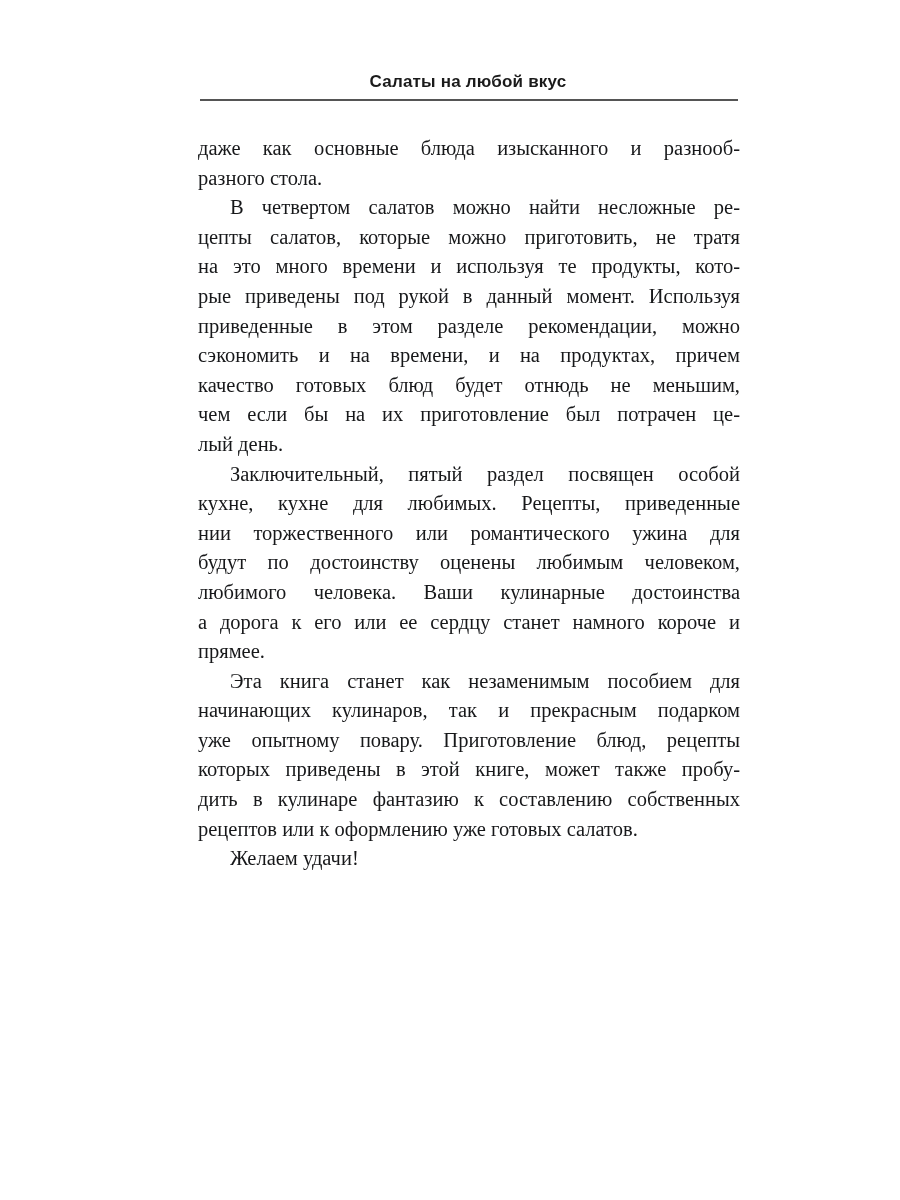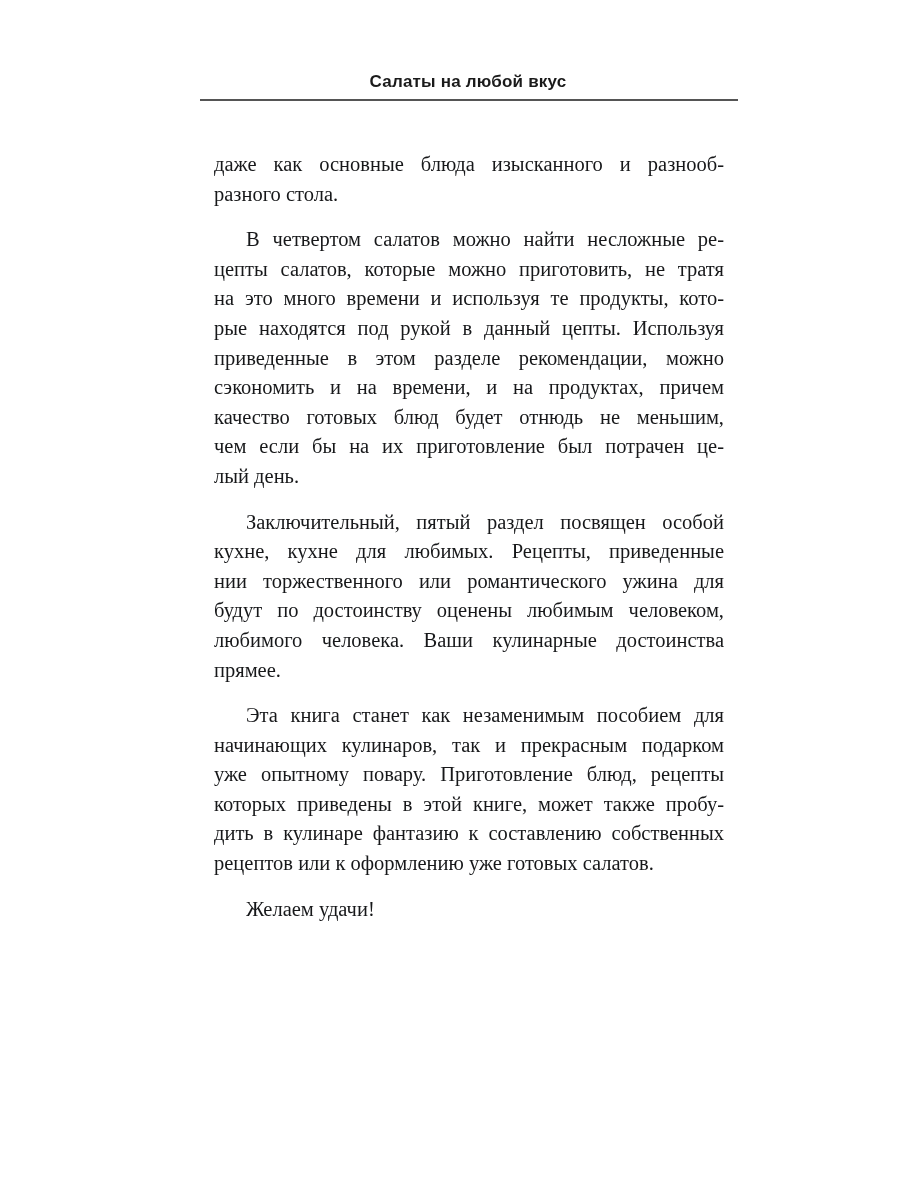--- a/index.html
+++ b/index.html
@@ -42,21 +42,21 @@
 
   
   .text-column {
     position: absolute;
     left: 198px;
     top: 134px;
     width: 542px;
   }
 
   .para {
-    margin: 16px;
+    margin: 0;
     color: #17181a;
     font-size: 20.5px;
     line-height: 29.6px;
     text-align: justify;
   }
 
   
   .ln {
     display: block;
     text-align: justify;
@@ -86,33 +86,34 @@
 
   <div class="text-column" style="color: rgb(23, 24, 26);">
       <p class="para">
         <span class="ln">даже как основные блюда изысканного и разнооб-</span>
         <span class="ln last">разного стола.</span>
       </p>
       <p class="para">
         <span class="ln indent">В четвертом салатов можно найти несложные ре-</span>
         <span class="ln">цепты салатов, которые можно приготовить, не тратя</span>
         <span class="ln">на это много времени и используя те продукты, кото-</span>
-        <span class="ln">рые находятся под рукой в данный цепты. Используя</span>
+        <span class="ln">рые приведены под рукой в данный момент. Используя</span>
         <span class="ln">приведенные в этом разделе рекомендации, можно</span>
         <span class="ln">сэкономить и на времени, и на продуктах, причем</span>
         <span class="ln">качество готовых блюд будет отнюдь не меньшим,</span>
         <span class="ln">чем если бы на их приготовление был потрачен це-</span>
         <span class="ln last">лый день.</span>
       </p>
       <p class="para">
         <span class="ln indent">Заключительный, пятый раздел посвящен особой</span>
         <span class="ln">кухне, кухне для любимых. Рецепты, приведенные</span>
         <span class="ln">нии торжественного или романтического ужина для</span>
         <span class="ln">будут по достоинству оценены любимым человеком,</span>
         <span class="ln">любимого человека. Ваши кулинарные достоинства</span>
+        <span class="ln">а дорога к его или ее сердцу станет намного короче и</span>
         <span class="ln last">прямее.</span>
       </p>
       <p class="para">
         <span class="ln indent">Эта книга станет как незаменимым пособием для</span>
         <span class="ln">начинающих кулинаров, так и прекрасным подарком</span>
         <span class="ln">уже опытному повару. Приготовление блюд, рецепты</span>
         <span class="ln">которых приведены в этой книге, может также пробу-</span>
         <span class="ln">дить в кулинаре фантазию к составлению собственных</span>
         <span class="ln last">рецептов или к оформлению уже готовых салатов.</span>
       </p>

